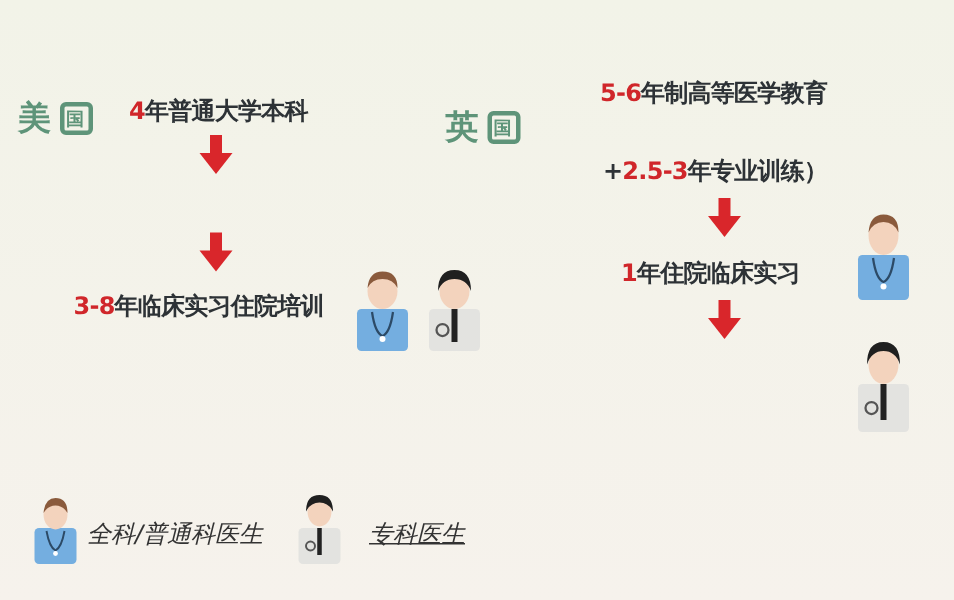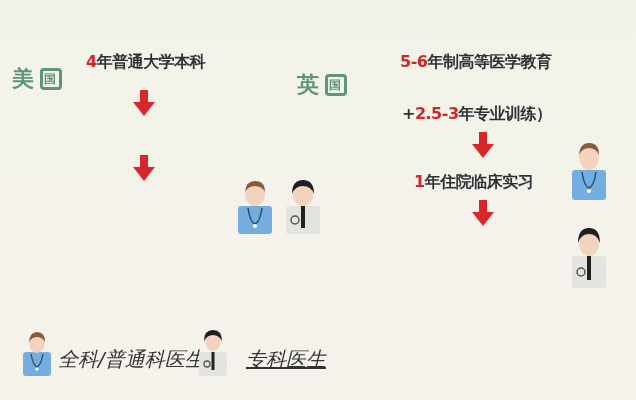--- a/index.html
+++ b/index.html
@@ -22,45 +22,48 @@
   .step {
     position: absolute; font-weight: bold; font-size: 16px; color: #2d3236; white-space: nowrap;
     letter-spacing: -0.5px;
   }
   .step .num { color: #d0262a; }
   .arrow { position: absolute; width: 22px; height: 28px; }
   .arrow .shaft { position: absolute; left: 7px; top: 0; width: 8px; height: 14px; background: #d9262b; }
   .arrow .head { position: absolute; left: 0; top: 12px; width: 0; height: 0;
     border-left: 11px solid transparent; border-right: 11px solid transparent; border-top: 14px solid #d9262b; }
   .avatar { position: absolute; }
-  .legend-text { position: absolute; font-size: 20px; color: #333; font-style: italic; white-space: nowrap; }
+  .legend-text { position: absolute; font-size: 16px; color: #333; font-style: italic; white-space: nowrap; }
 </style>
 </head>
 <body>
 
 <div class="canvas">
 
   <div class="country" style="left:12px; top:64px;">
     <span>美</span>
     <span class="box">国</span>
   </div>
 
-  <div class="step" style="left:86px; top:52px;text-align:right;">
+  <div class="step" style="left:86px; top:64px;text-align:right;">
     <span class="num">4</span><span>年普通大学本科</span>
   </div>
   <div class="arrow" style="left:133px; top:90px;">
       <div class="shaft"></div>
       <div class="head"></div>
     </div>
 
   <div class="arrow" style="left:133px; top:155px;">
       <div class="shaft"></div>
       <div class="head"></div>
     </div>
 
+  <div class="step" style="left:49px; top:194px;">
+    <span class="num">3-8</span><span>年临床实习住院培训</span>
+  </div>
 
   <svg class="avatar" style="left:236px; top:178px;" width="38" height="56" viewBox="0 0 38 56">
     <rect x="2" y="28" width="34" height="28" rx="3" fill="#74aee0"></rect>
     <ellipse cx="19" cy="16" rx="10" ry="12" fill="#f3d3bd"></ellipse>
     <path d="M9 14 Q10 3 19 3 Q29 3 29 14 Q26 8 19 8 Q12 8 9 14Z" fill="#8a5a3c"></path>
     <path d="M12 30 Q14 44 19 46 Q24 44 26 30" stroke="#2c4a66" stroke-width="1.5" fill="none"></path>
     <circle cx="19" cy="48" r="2" fill="#fff"></circle>
   </svg>
   <svg class="avatar" style="left:284px; top:178px;" width="38" height="56" viewBox="0 0 38 56">
     <rect x="2" y="28" width="34" height="28" rx="3" fill="#e3e3e0"></rect>

